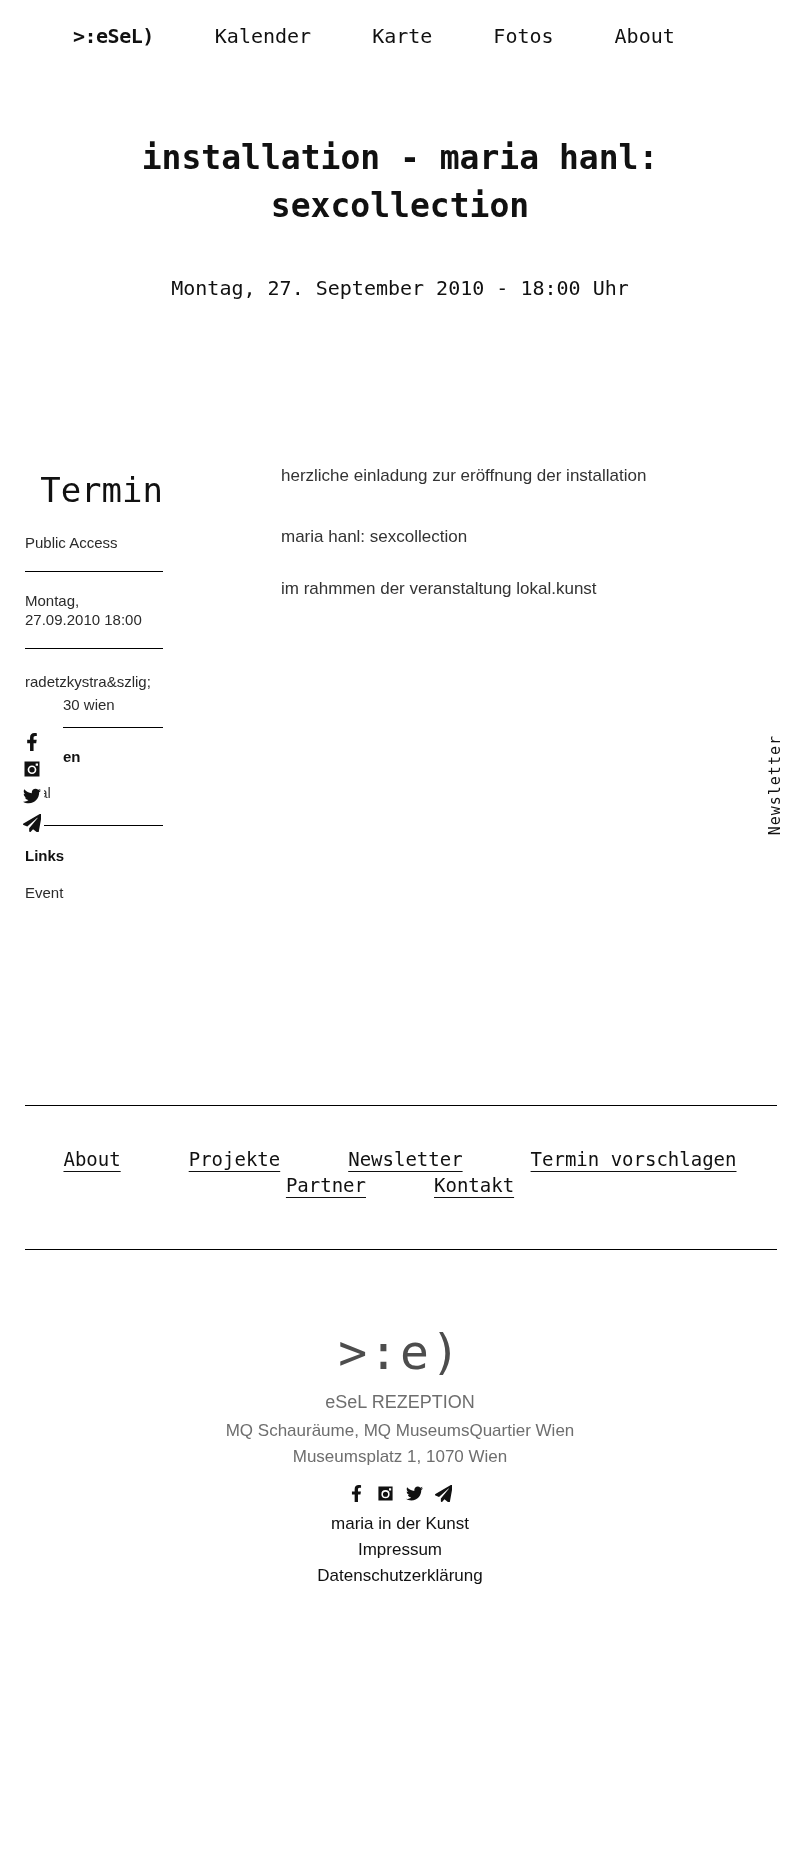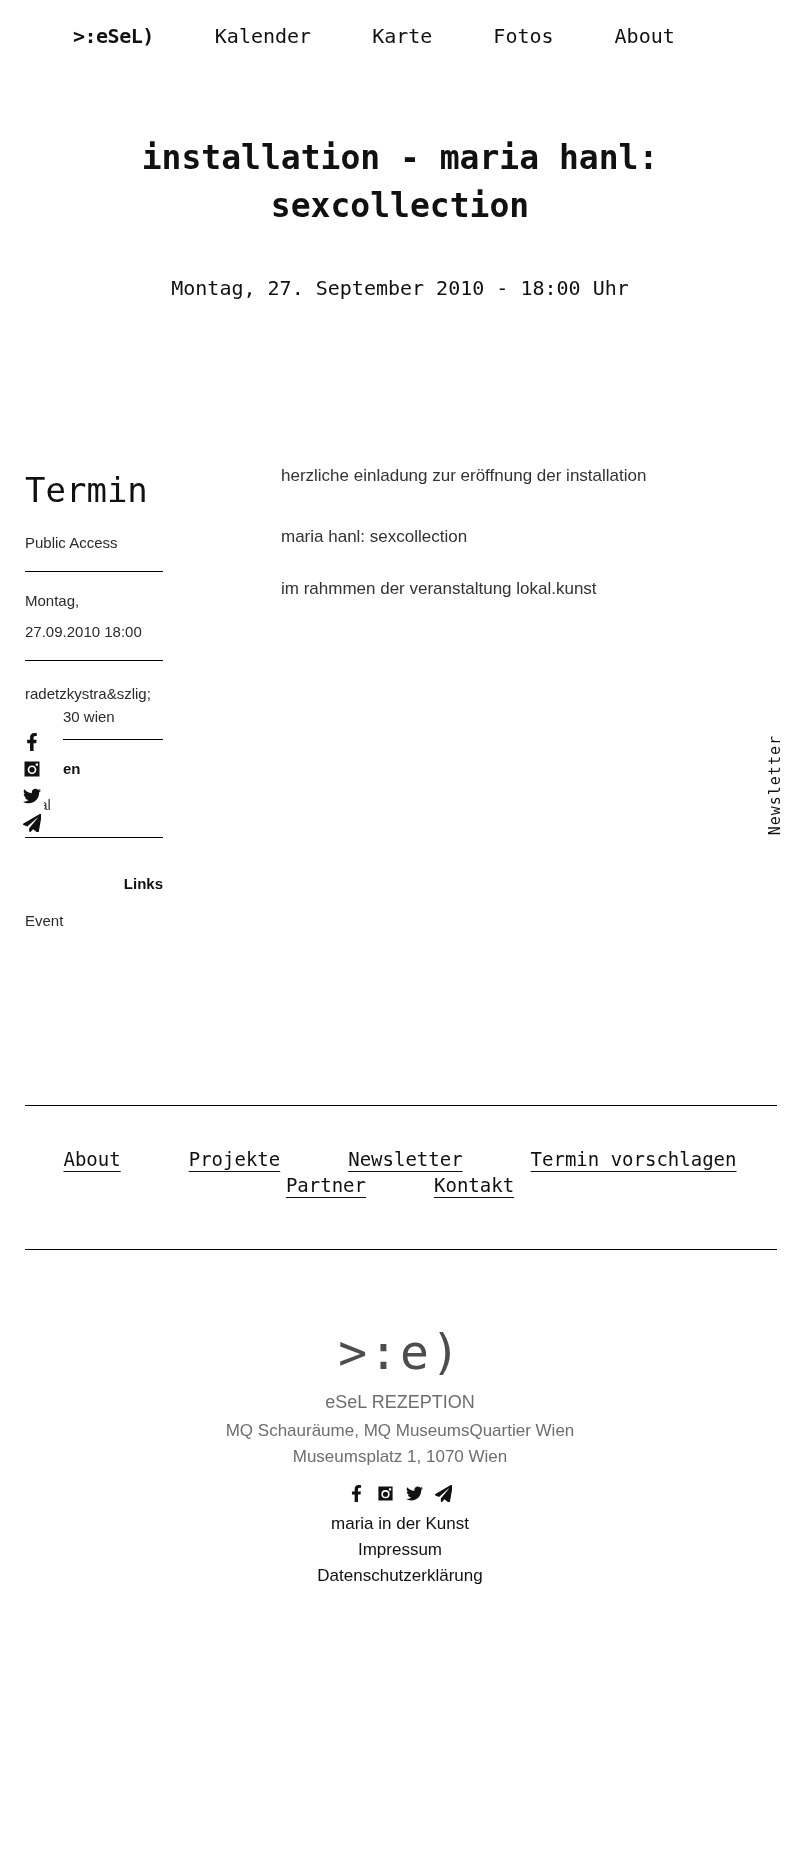--- a/index.html
+++ b/index.html
@@ -2,21 +2,21 @@
 <html><head>
 <meta charset="utf-8">
 <style>
   * { margin:0; padding:0; box-sizing:border-box; }
   html, body { background:#ffffff; }
   body {
     width:800px; height:1856px; position:relative;
     font-family:"Liberation Sans", sans-serif;
     color:#1a1a1a;
   }
-  .mono { font-family:"DejaVu Sans Mono", monospace; }
+  .mono { font-family:"DejaVu Sans Mono", monospace;text-align:right; }
 
   
   .topnav {
     position:absolute; top:24px; left:73px;
     display:flex; align-items:baseline; gap:61px;
     font-family:"DejaVu Sans Mono", monospace;
     font-size:20px; color:#111;
   }
   .topnav .logo { font-weight:bold; letter-spacing:-0.5px; cursor:pointer; }
   .topnav .nav-item { cursor:pointer; }
@@ -41,27 +41,27 @@
     font-size:15px; color:#2b2b2b;
   }
   .sidebar .heading {
     font-family:"DejaVu Sans Mono", monospace;
     font-size:34px; font-weight:normal; color:#111;
   }
   .sidebar .category { margin-top:24px; }
   .sb-rule { border:none; border-top:1px solid #000; margin-top:20px; }
   .sb-rule.short { margin-left:38px; width:100px; margin-top:14px; }
   .sidebar .date-line1 { margin-top:20px; }
-  .sidebar .date-line2 { margin-top:14px; }
+  .sidebar .date-line2 { margin-top:2px; }
   .sidebar .addr1 { margin-top:24px; }
   .sidebar .addr2 { margin-top:6px; padding-left:38px; }
   .sidebar .lang { margin-top:20px; padding-left:38px; font-weight:bold; color:#111; cursor:pointer; }
   .sidebar .ical { margin-top:19px; color:#3a3a3a; cursor:pointer; }
   .sidebar .rule-after-ical { margin-top:24px; }
-  .sidebar .links-heading { margin-top:37px; font-weight:bold; color:#111;text-align:right; }
+  .sidebar .links-heading { margin-top:21px; font-weight:bold; color:#111; }
   .sidebar .event-link { margin-top:20px; cursor:pointer; }
 
   
   .social-rail {
     position:absolute; top:731px; left:20px;
     display:flex; flex-direction:column; gap:9px;
     background:#fff; padding:2px 3px;
   }
   .social-rail .icon, .footer-social .icon { width:18px; height:18px; cursor:pointer; }
   .social-rail .icon svg, .footer-social .icon svg { width:100%; height:100%; fill:#111; }

